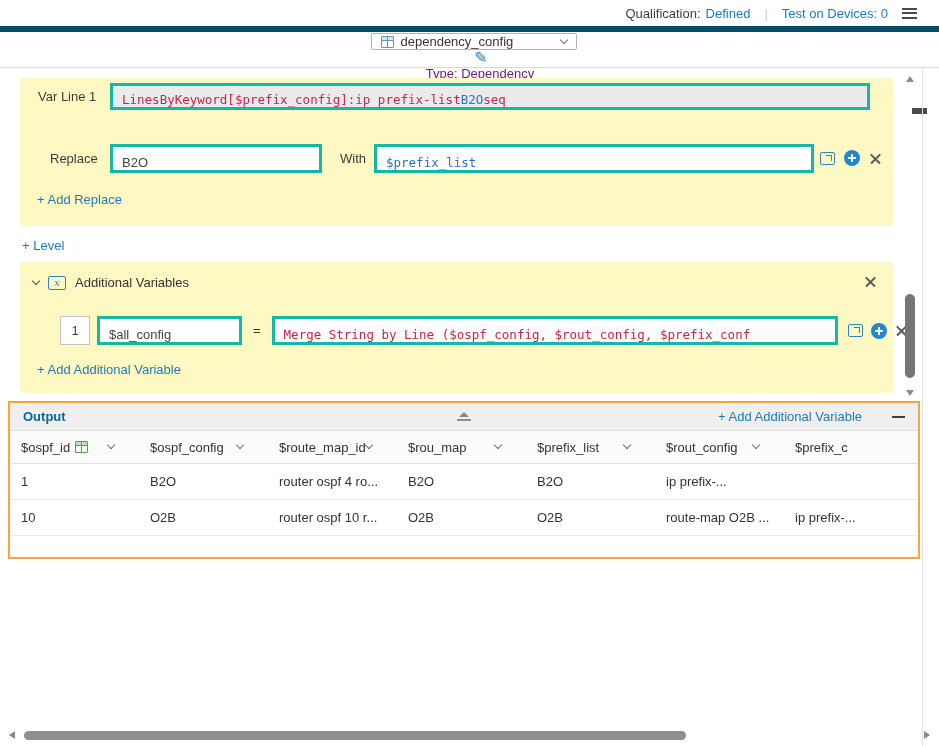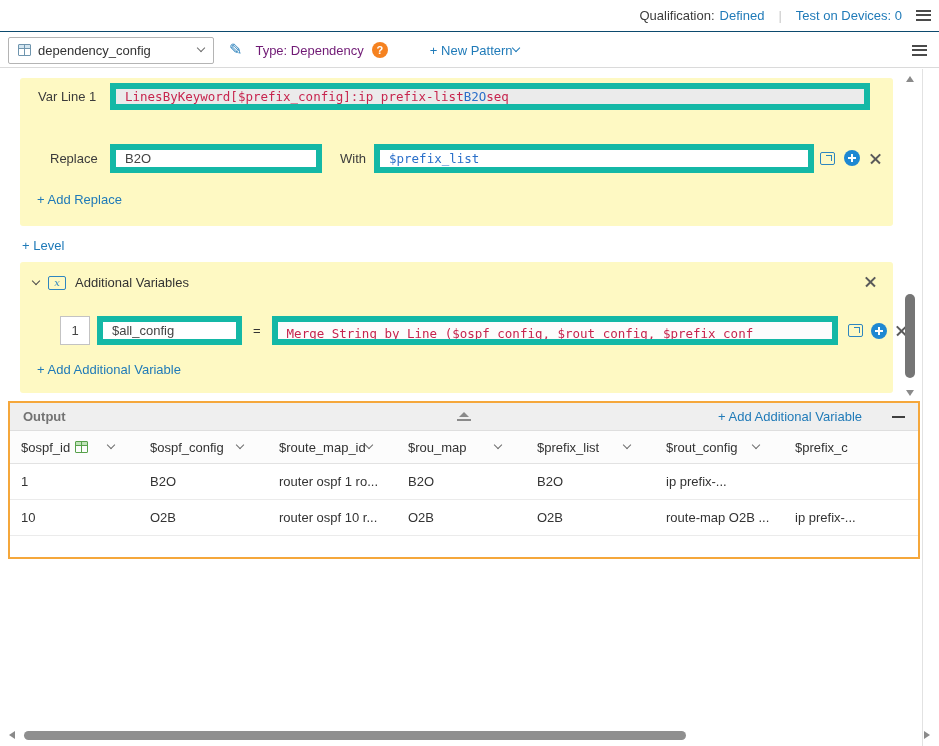--- a/index.html
+++ b/index.html
@@ -3,49 +3,49 @@
 <meta charset="utf-8">
 <style>
   *{margin:0;padding:0;box-sizing:border-box;}
   html,body{background:#fff;}
   body{font-family:"Liberation Sans","DejaVu Sans",sans-serif;}
   .page{position:relative;width:939px;height:746px;overflow:hidden;background:#fff;color:#333;font-size:13px;}
   .mono{font-family:"DejaVu Sans Mono","Liberation Mono",monospace;font-size:12.5px;}
   .link{color:#1f7ab8;cursor:pointer;text-decoration:none;}
 
   
-  .topbar{position:absolute;top:0;left:0;width:100%;height:32px;display:flex;align-items:center;justify-content:flex-end;padding-right:8px;gap:14px;border-bottom:1px solid #0c4a6e;}
+  .topbar{position:absolute;top:0;left:0;width:100%;height:32px;display:flex;align-items:center;justify-content:flex-end;padding-right:22px;gap:14px;border-bottom:6px solid #0c4a6e;}
   .qual{display:flex;gap:5px;color:#3c3c3c;}
   .sep{color:#c9c9c9;}
   .hamburger{width:15px;height:11px;border-top:2px solid #4a4a4a;border-bottom:2px solid #4a4a4a;position:relative;display:inline-block;cursor:pointer;}
   .hamburger::after{content:"";position:absolute;left:0;top:2px;width:100%;height:2px;background:#4a4a4a;}
 
   
-  .toolbar{position:absolute;top:33px;left:0;width:100%;height:35px;display:flex;align-items:center;padding-left:8px;border-bottom:1px solid #dadada;}
+  .toolbar{position:absolute;top:33px;left:0;width:100%;height:35px;display:flex;align-items:center;padding-left:8px;border-bottom:1px solid #dadada;flex-direction:column;}
   .pattern-select{width:206px;height:27px;border:1px solid #b4b4b4;border-radius:2px;background:#fff;display:flex;align-items:center;gap:7px;padding:0 9px;cursor:pointer;}
   .grid-icon{width:13px;height:12px;flex:0 0 13px;border:1px solid #6f95ae;border-radius:1px;background-image:linear-gradient(to right,transparent 5px,#6f95ae 5px,#6f95ae 6px,transparent 6px),linear-gradient(to bottom,#d3e5f0 3px,#6f95ae 3px,#6f95ae 4px,transparent 4px);}
   .pattern-name{flex:1;color:#333;white-space:nowrap;overflow:hidden;}
   .chev{display:inline-block;width:6px;height:6px;border-right:1.6px solid #6e6e6e;border-bottom:1.6px solid #6e6e6e;transform:rotate(45deg);margin-top:-4px;}
   .chev.blue{border-color:#1f7ab8;}
   .chev.dark{border-color:#4a4a4a;}
   .pencil-icon{color:#1f7ab8;font-size:16px;margin-left:15px;line-height:1;cursor:pointer;}
   .pencil-icon::before{content:"✎";}
   .type-label{margin-left:13px;color:#701a75;}
   .help-icon{width:16px;height:16px;margin-left:8px;border-radius:50%;background:#f58220;color:#fff;font-size:11px;font-weight:bold;display:inline-flex;align-items:center;justify-content:center;cursor:pointer;}
   .help-icon::before{content:"?";}
   .new-pattern{margin-left:42px;display:flex;align-items:center;cursor:pointer;}
   .toolbar .hamburger{margin-left:auto;margin-right:12px;}
 
   .right-border{position:absolute;left:922px;top:69px;height:677px;width:1px;background:#e2e2e2;}
 
   
   .panel{position:absolute;left:20px;width:873px;background:#fef9c3;border-radius:3px;}
   #panel-varline{top:78px;height:148px;}
   #panel-addvars{top:262px;height:131px;}
-  .field{border:6px solid #14b8a6;background:#fff;display:flex;align-items:center;padding:0 9px;white-space:nowrap;overflow:hidden;}
+  .field{border:3px solid #14b8a6;background:#fff;display:flex;align-items:flex-end;padding:0 9px;white-space:nowrap;overflow:hidden;}
   .lbl{color:#3b3b3b;}
 
   .varline-label{position:absolute;left:18px;top:5px;height:27px;line-height:27px;}
   .varline-field{position:absolute;left:90px;top:5px;width:760px;height:27px;background:#ebebeb;cursor:text;}
   .replace-label{position:absolute;left:30px;top:66px;height:29px;line-height:29px;}
   .replace-input{position:absolute;left:90px;top:66px;width:212px;height:29px;color:#444;cursor:text;}
   .with-label{position:absolute;left:320px;top:66px;height:29px;line-height:29px;}
   .with-input{position:absolute;left:354px;top:66px;width:440px;height:29px;color:#2a6fc9;cursor:text;}
   .icon-group{display:flex;align-items:center;gap:9px;}
   .replace-icons{position:absolute;left:800px;top:72px;}
@@ -78,21 +78,21 @@
 
   
   .vscroll{position:absolute;left:903px;top:71px;width:15px;height:330px;}
   .tri-up{position:absolute;top:5px;left:3px;width:0;height:0;border-left:4.5px solid transparent;border-right:4.5px solid transparent;border-bottom:6px solid #8a8a8a;cursor:pointer;}
   .tri-down{position:absolute;bottom:5px;left:3px;width:0;height:0;border-left:4.5px solid transparent;border-right:4.5px solid transparent;border-top:6px solid #8a8a8a;cursor:pointer;}
   .vthumb{position:absolute;left:2px;top:223px;width:10px;height:84px;background:#757575;border-radius:5px;cursor:grab;}
 
   
   .output{position:absolute;left:8px;top:401px;width:912px;height:158px;border:2px solid #f5a73b;background:#fff;overflow:hidden;}
   .output-header{height:28px;background:#efefef;border-bottom:1px solid #dedede;display:flex;align-items:center;padding:0 13px;position:relative;}
-  .output-title{font-weight:bold;color:#737373;}
+  .output-title{font-weight:bold;color:#0369a1;}
   .collapse-handle{position:absolute;left:50%;top:9px;transform:translateX(-50%);width:16px;cursor:pointer;}
   .collapse-handle::before{content:"";display:block;margin:0 auto;width:0;height:0;border-left:5px solid transparent;border-right:5px solid transparent;border-bottom:5px solid #8a8a8a;}
   .collapse-handle::after{content:"";display:block;margin:2px auto 0;width:14px;height:1.5px;background:#8a8a8a;}
   .output-right{margin-left:auto;display:flex;align-items:center;gap:30px;}
   .minimize-icon{width:13px;height:2px;background:#3f3f3f;cursor:pointer;}
   .out-thead{display:flex;height:33px;background:#fcfcfc;border-bottom:1px solid #e2e2e2;width:1200px;}
   .out-col{flex:0 0 129px;max-width:129px;display:flex;align-items:center;padding-left:11px;overflow:hidden;cursor:pointer;}
   .out-col .chev{margin-left:auto;margin-right:25px;flex:0 0 6px;}
   .col-label{white-space:nowrap;}
   .tbl-icon{flex:0 0 13px;width:13px;height:12px;margin-left:5px;border:1px solid #57a14b;border-radius:1px;background-image:linear-gradient(to right,transparent 5px,#57a14b 5px,#57a14b 6px,transparent 6px),linear-gradient(to bottom,#bfe3b8 3px,#57a14b 3px,#57a14b 4px,transparent 4px);}
@@ -226,21 +226,21 @@
           <span class="chev"></span>
         </div>
         <div class="out-col wide">
           <span class="col-label">$prefix_c</span>
         </div>
       </div>
     <div>
         <div class="out-row">
           <div class="out-cell">1</div>
           <div class="out-cell">B2O</div>
-          <div class="out-cell">router ospf 1 ro...</div>
+          <div class="out-cell">router ospf 4 ro...</div>
           <div class="out-cell">B2O</div>
           <div class="out-cell">B2O</div>
           <div class="out-cell wide">ip prefix-...</div>
         </div>
         <div class="out-row">
           <div class="out-cell">10</div>
           <div class="out-cell">O2B</div>
           <div class="out-cell">router ospf 10 r...</div>
           <div class="out-cell">O2B</div>
           <div class="out-cell">O2B</div>

